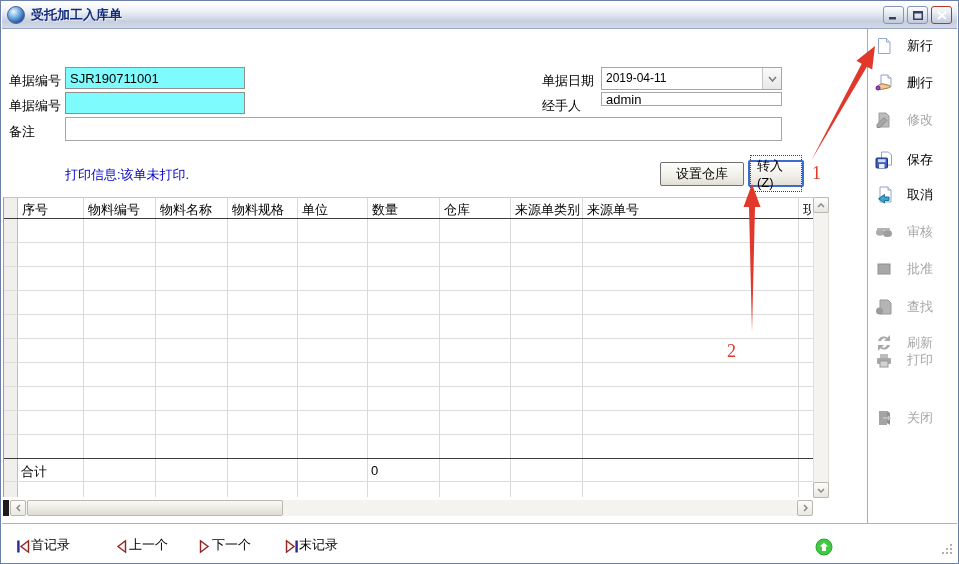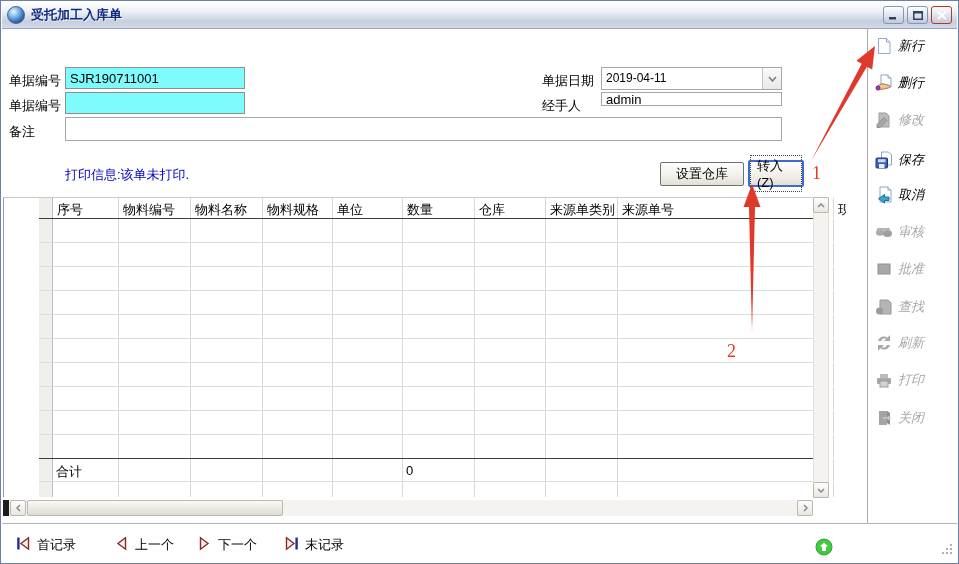--- a/index.html
+++ b/index.html
@@ -31,21 +31,21 @@
     display:flex;align-items:center;justify-content:center;}
   .printinfo{position:absolute;left:64px;top:165px;color:#0000c6;font-size:13px;}
   .btn{position:absolute;box-sizing:border-box;border:1px solid #707070;border-radius:2px;
     background:linear-gradient(#fefefd,#f0efe9 60%,#e2dfd5);font-size:13px;
     display:flex;align-items:center;justify-content:center;}
   .btn.focused{border:2px solid #3f6ad0;}
   .btn.focused .inner{border:1px dotted #444;padding:1px 6px;}
   
   .grid{position:absolute;left:2px;top:196px;width:810px;border-top:1px solid #c6c6c6;
     border-left:1px solid #9d9d9d;box-sizing:border-box;background:#fff;}
-  .ghead,.grow,.gtotal,.gpartial{display:flex;box-sizing:border-box;margin-left:35px;}
+  .ghead,.grow,.gtotal,.gpartial{display:flex;box-sizing:border-box;}
   .cell{height:auto;border-right:1px solid #d9d9d9;box-sizing:border-box;flex:0 0 auto;
     overflow:hidden;white-space:nowrap;}
   .rowhdr{background:#f0efeb;border-right:1px solid #bdbdbd;}
   .ghead{height:21px;border-bottom:1px solid #3c3c3c;font-size:13px;}
   .hcell{padding:3px 0 0 4px;}
   .grow{height:24px;border-bottom:1px solid #dcdcdc;}
   .gtotal{height:24px;border-top:1px solid #3c3c3c;border-bottom:1px solid #dcdcdc;
     font-size:13px;margin-top:-1px;}
   .gtotal .cell{padding-top:4px;}
   .gpartial{height:15px;}
@@ -61,27 +61,27 @@
   .sbtn{position:absolute;width:16px;height:16px;box-sizing:border-box;border:1px solid #bcb8ae;
     border-radius:2px;background:linear-gradient(#fdfdfc,#e9e7e1);display:flex;align-items:center;
     justify-content:center;color:#8a8a8a;}
   .thumb{position:absolute;left:24px;top:0;width:256px;height:16px;box-sizing:border-box;
     border:1px solid #bcb8ae;border-radius:2px;background:linear-gradient(#fbfaf8,#dedbd3);}
   .splitter{position:absolute;left:0;top:0;width:6px;height:16px;background:#1c1c1c;}
   
   .vsep{position:absolute;left:866px;top:28px;width:1px;height:494px;background:#ababab;}
   .vsep2{position:absolute;left:867px;top:28px;width:1px;height:494px;background:#ffffff;}
   .titem{position:absolute;left:874px;width:82px;height:24px;display:flex;align-items:center;
-    gap:5px;font-size:13px;font-style:italic;}
+    gap:14px;font-size:13px;}
   .titem.disabled{color:#a6a6a6;}
   .ticon{width:18px;height:18px;flex:0 0 auto;display:flex;align-items:center;justify-content:center;}
   
   .navbar{position:absolute;left:1px;right:1px;top:522px;bottom:1px;border-top:1px solid #b3b3b3;
     background:#fff;}
-  .navitem{position:absolute;top:12px;display:flex;align-items:flex-start;gap:6px;font-size:13px;}
+  .navitem{position:absolute;top:12px;display:flex;align-items:flex-end;font-size:13px;}
   .statusicon{position:absolute;left:813px;top:14px;width:18px;height:18px;}
   .grip{position:absolute;right:4px;bottom:4px;}
   
   .overlay{position:absolute;inset:0;pointer-events:none;z-index:60;}
   .anno-num{position:absolute;color:#e0392b;font-family:"Liberation Serif","DejaVu Serif",serif;
     font-size:18px;z-index:61;pointer-events:none;}
 </style>
 </head>
 <body>
 
@@ -423,21 +423,21 @@
   </div>
   <div class="titem disabled" style="top:330px">
     <span class="ticon">
       <svg width="18" height="18" viewBox="0 0 18 18">
           <path d="M3 7a6 6 0 0 1 9.5-3.3L15 1v6H9l2.2-2.2A4 4 0 0 0 6 7z" fill="#a8a8a8"></path>
           <path d="M15 11a6 6 0 0 1-9.5 3.3L3 17v-6h6l-2.2 2.2A4 4 0 0 0 12 11z" fill="#a8a8a8"></path>
         </svg>
     </span>
       <span>刷新</span>
   </div>
-  <div class="titem disabled" style="top:367px">
+  <div class="titem disabled" style="top:347px">
     <span class="ticon">
       <svg width="18" height="18" viewBox="0 0 18 18">
           <rect x="5" y="3" width="8" height="4" fill="#bcbcbc"></rect>
           <rect x="2" y="7" width="14" height="6" rx="1" fill="#a8a8a8"></rect>
           <rect x="5" y="10" width="8" height="6" fill="#d3d3d3" stroke="#9a9a9a"></rect>
         </svg>
     </span>
       <span>打印</span>
   </div>
   <div class="titem disabled" style="top:405px">

